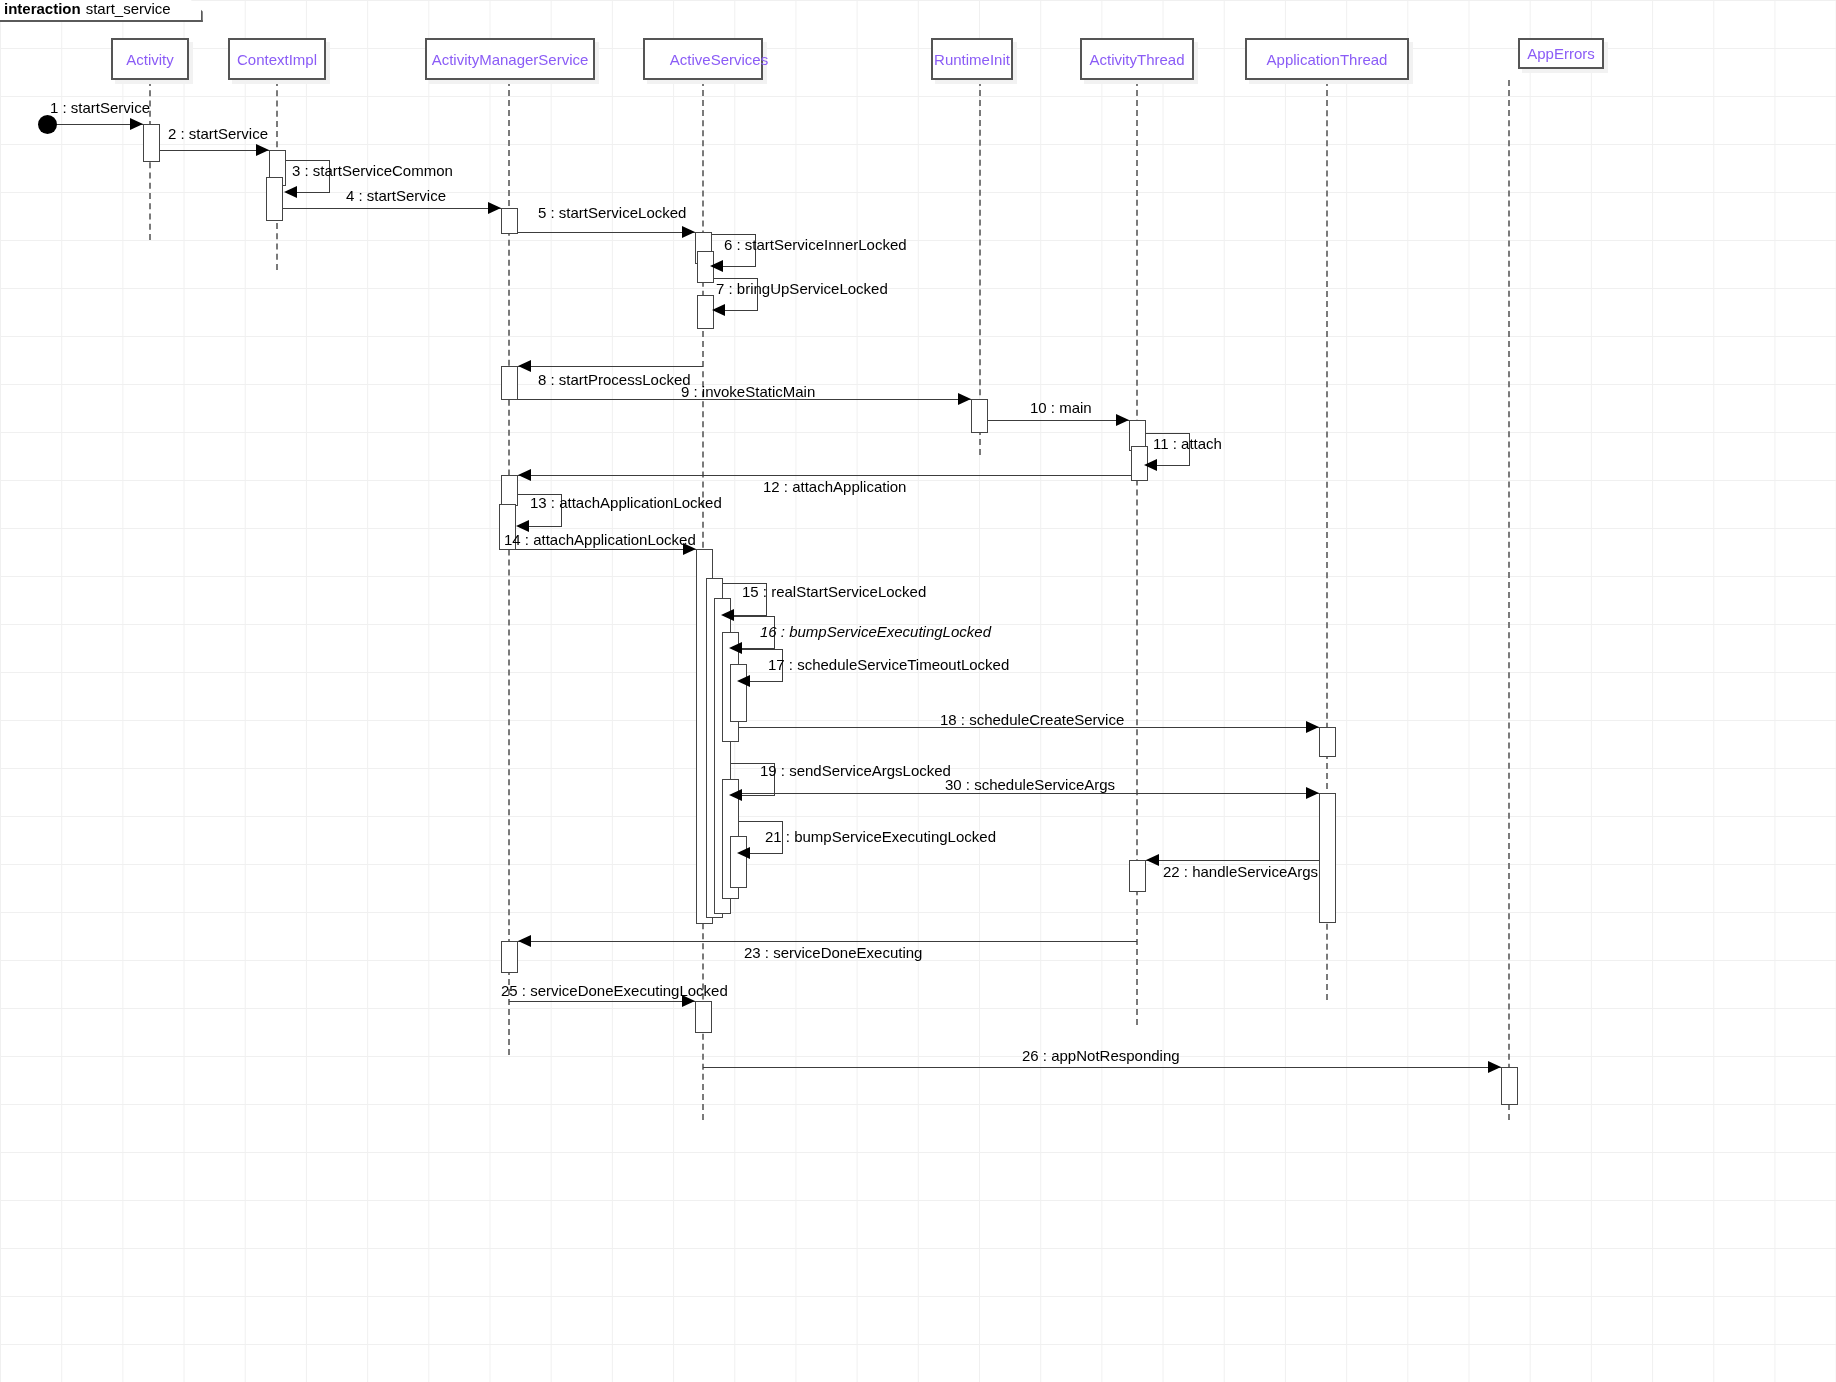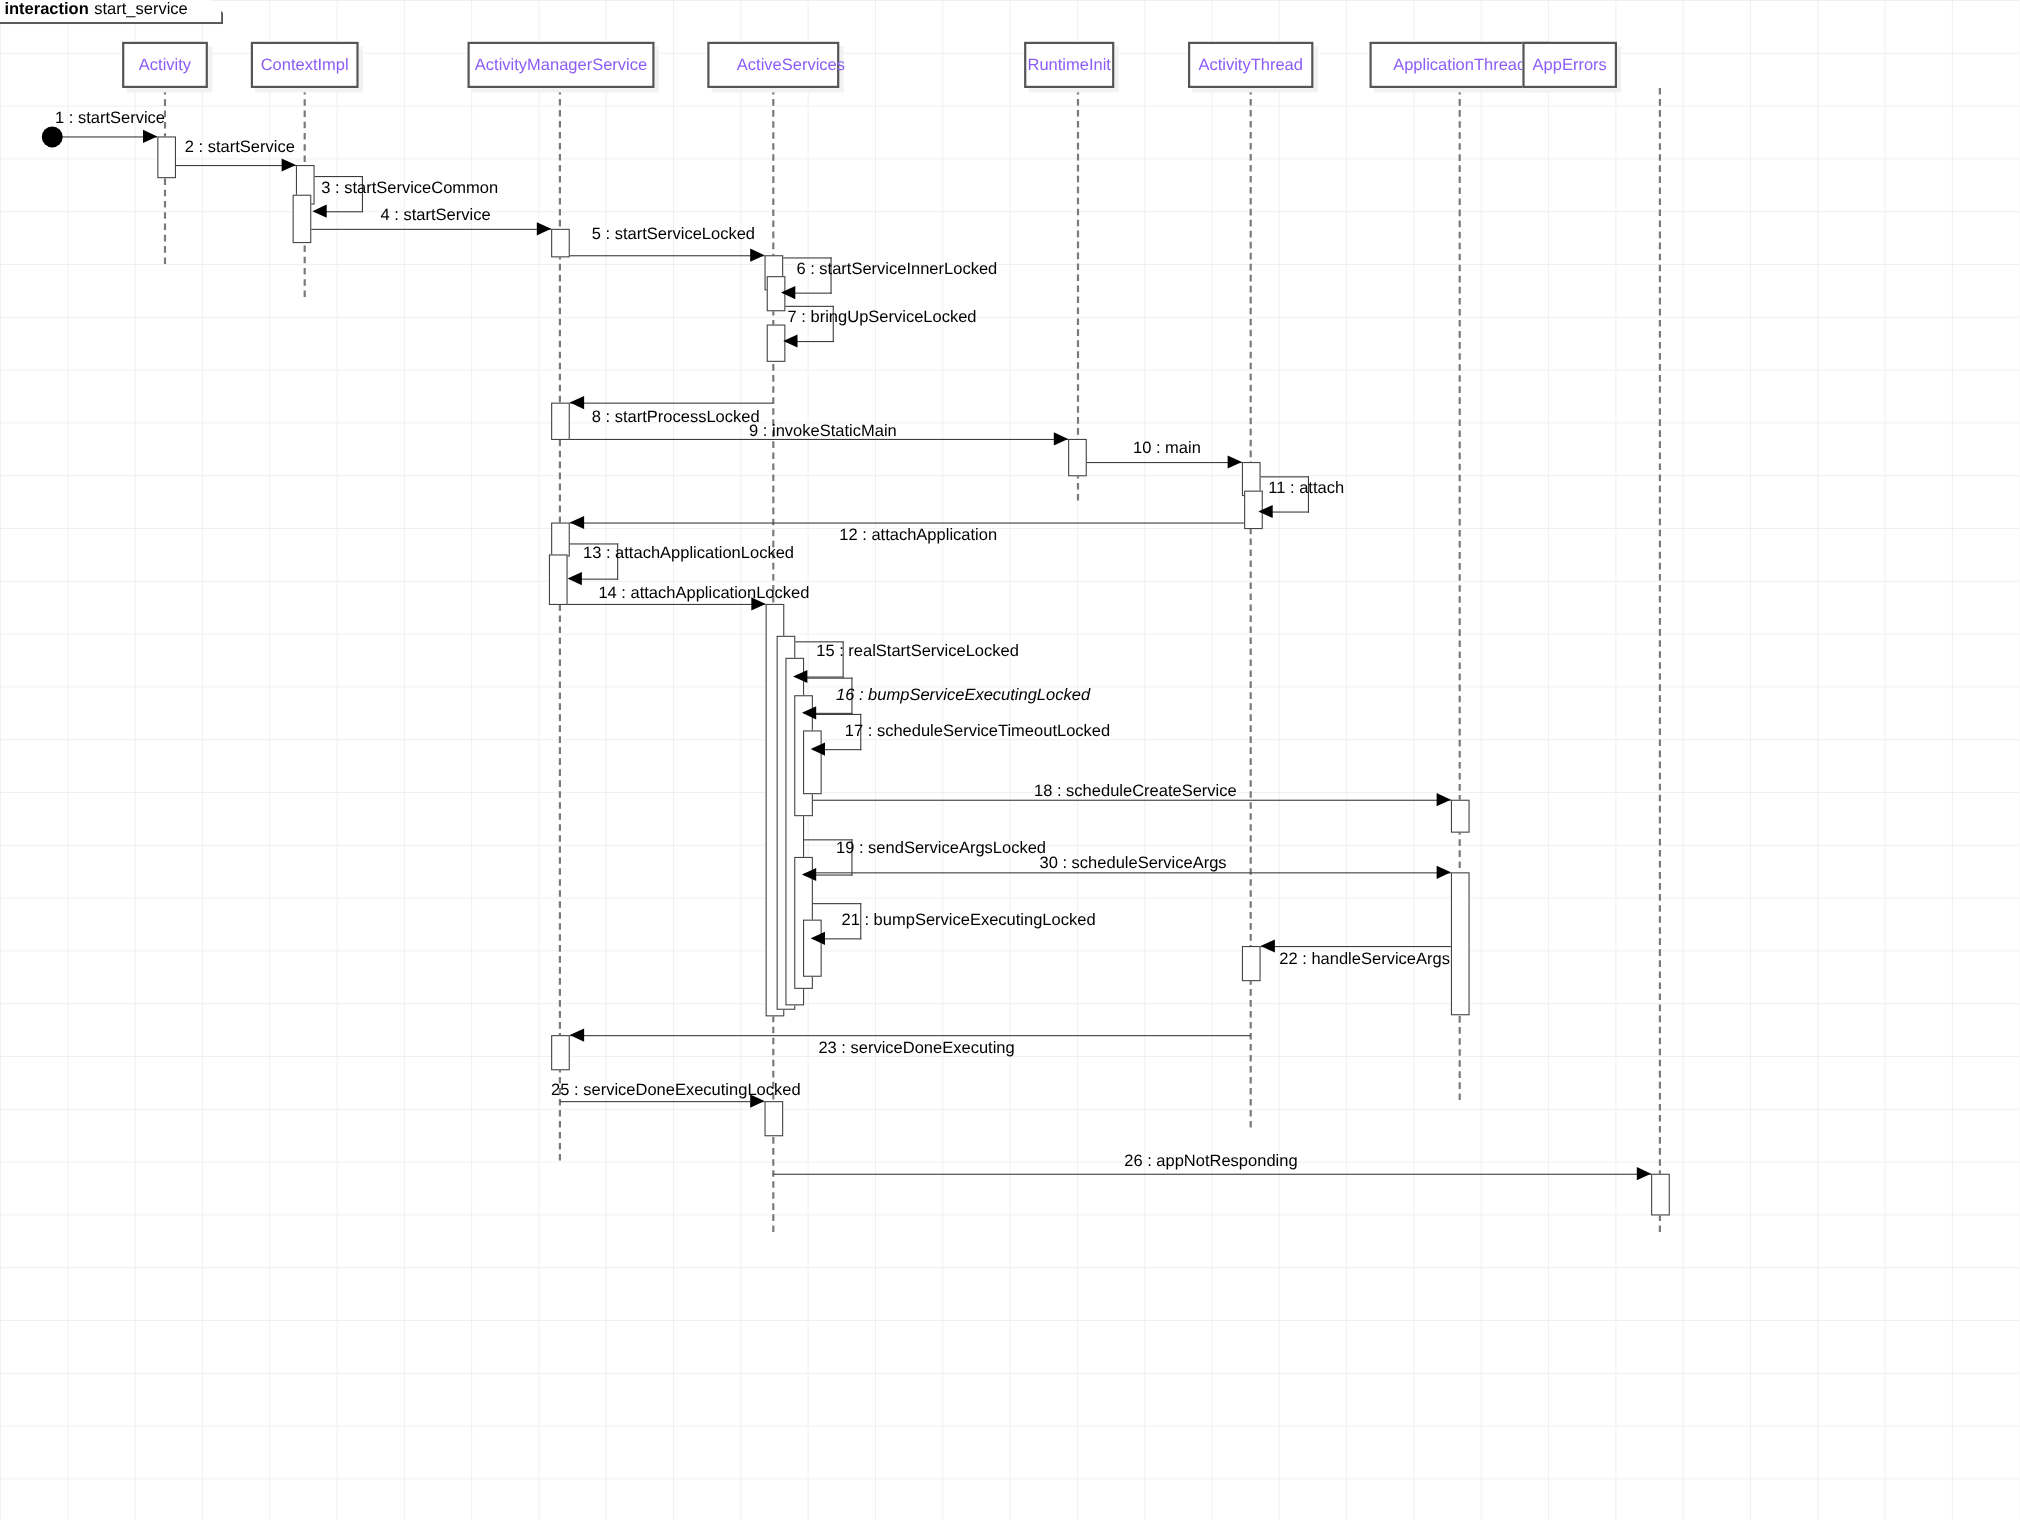--- a/index.html
+++ b/index.html
@@ -167,21 +167,21 @@
       </div>
       <div class="ll-head" style="left: 931px; top: 38px; width: 82px; height: 42px;">
         <span>RuntimeInit</span>
       </div>
       <div class="ll-head" style="left: 1080px; top: 38px; width: 114px; height: 42px;">
         <span>ActivityThread</span>
       </div>
       <div class="ll-head" style="left: 1245px; top: 38px; width: 164px; height: 42px;">
         <span>ApplicationThread</span>
       </div>
-      <div class="ll-head" style="left: 1384px; top: 38px; width: 86px; height: 42px;">
+      <div class="ll-head" style="left: 1518px; top: 38px; width: 86px; height: 31px;">
         <span>AppErrors</span>
       </div>
     </div>
   <div id="layer-activations">
       <div class="act" style="left: 143px; top: 124px; width: 17px; height: 38px;"></div>
       <div class="act" style="left: 269px; top: 150px; width: 17px; height: 36px;"></div>
       <div class="act" style="left: 266px; top: 177px; width: 17px; height: 44px;"></div>
       <div class="act" style="left: 501px; top: 208px; width: 17px; height: 26px;"></div>
       <div class="act" style="left: 695px; top: 232px; width: 17px; height: 32px;"></div>
       <div class="act" style="left: 697px; top: 251px; width: 17px; height: 32px;"></div>
@@ -265,21 +265,21 @@
       <div class="lbl" style="left: 346px; top: 188px;">4 : startService</div>
       <div class="lbl" style="left: 538px; top: 205px;">5 : startServiceLocked</div>
       <div class="lbl" style="left: 724px; top: 237px;">6 : startServiceInnerLocked</div>
       <div class="lbl" style="left: 716px; top: 281px;">7 : bringUpServiceLocked</div>
       <div class="lbl" style="left: 538px; top: 372px;">8 : startProcessLocked</div>
       <div class="lbl" style="left: 681px; top: 384px;">9 : invokeStaticMain</div>
       <div class="lbl" style="left: 1030px; top: 400px;">10 : main</div>
       <div class="lbl" style="left: 1153px; top: 436px; text-align: center;">11 : attach</div>
       <div class="lbl" style="left: 763px; top: 479px;">12 : attachApplication</div>
       <div class="lbl" style="left: 530px; top: 495px;">13 : attachApplicationLocked</div>
-      <div class="lbl" style="left: 544px; top: 532px;">14 : attachApplicationLocked</div>
+      <div class="lbl" style="left: 504px; top: 532px;">14 : attachApplicationLocked</div>
       <div class="lbl" style="left: 742px; top: 584px;">15 : realStartServiceLocked</div>
       <div class="lbl" style="left: 760px; top: 624px; font-style: italic;">16 : bumpServiceExecutingLocked</div>
       <div class="lbl" style="left: 768px; top: 657px;">17 : scheduleServiceTimeoutLocked</div>
       <div class="lbl" style="left: 940px; top: 712px;">18 : scheduleCreateService</div>
       <div class="lbl" style="left: 760px; top: 763px;">19 : sendServiceArgsLocked</div>
       <div class="lbl" style="left: 945px; top: 777px;">30 : scheduleServiceArgs</div>
       <div class="lbl" style="left: 765px; top: 829px;">21 : bumpServiceExecutingLocked</div>
       <div class="lbl" style="left: 1163px; top: 864px; text-align: right;">22 : handleServiceArgs</div>
       <div class="lbl" style="left: 744px; top: 945px;">23 : serviceDoneExecuting</div>
       <div class="lbl" style="left: 501px; top: 983px;">25 : serviceDoneExecutingLocked</div>

